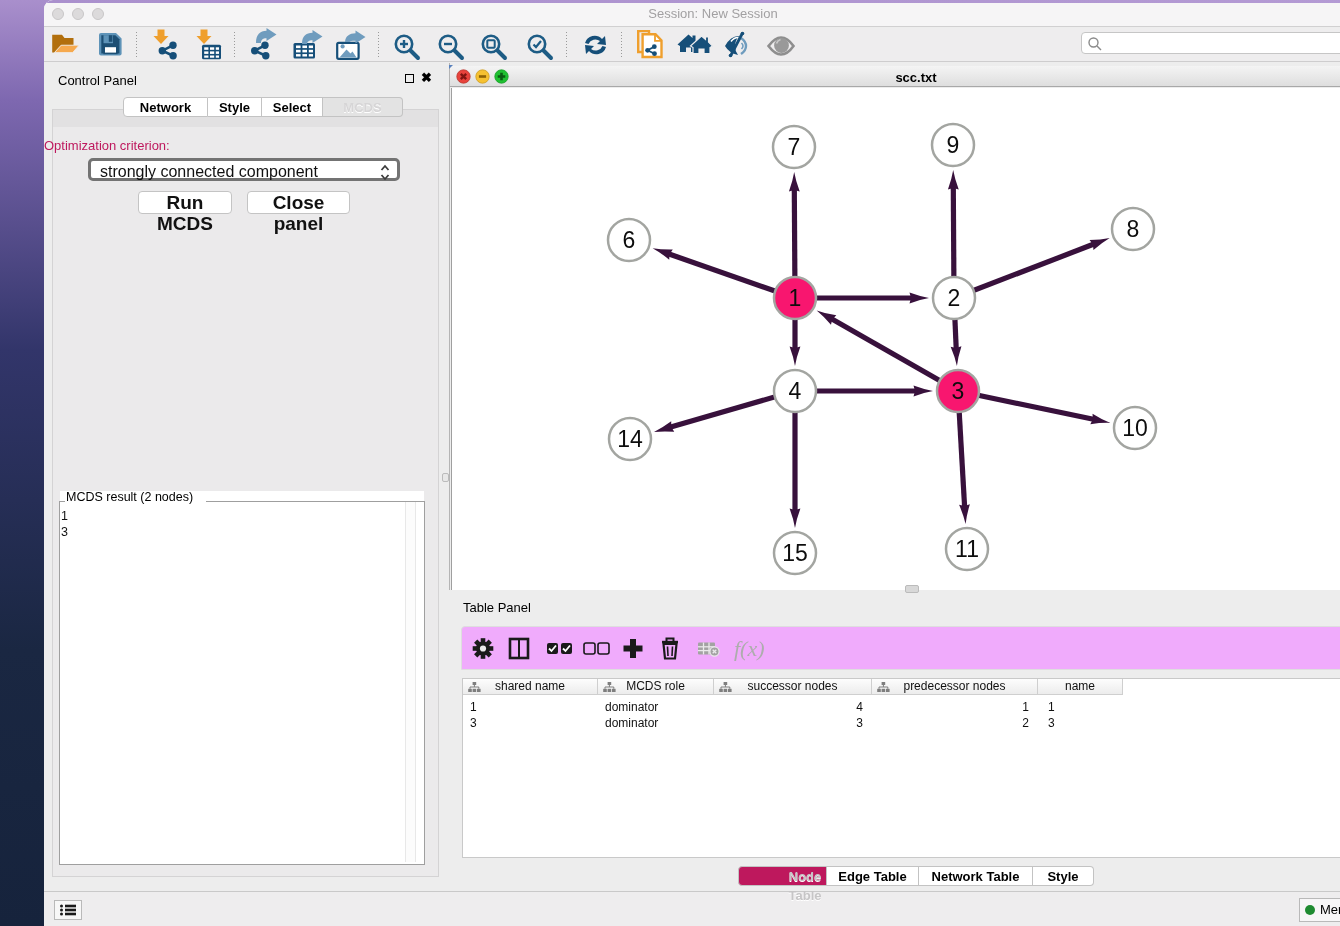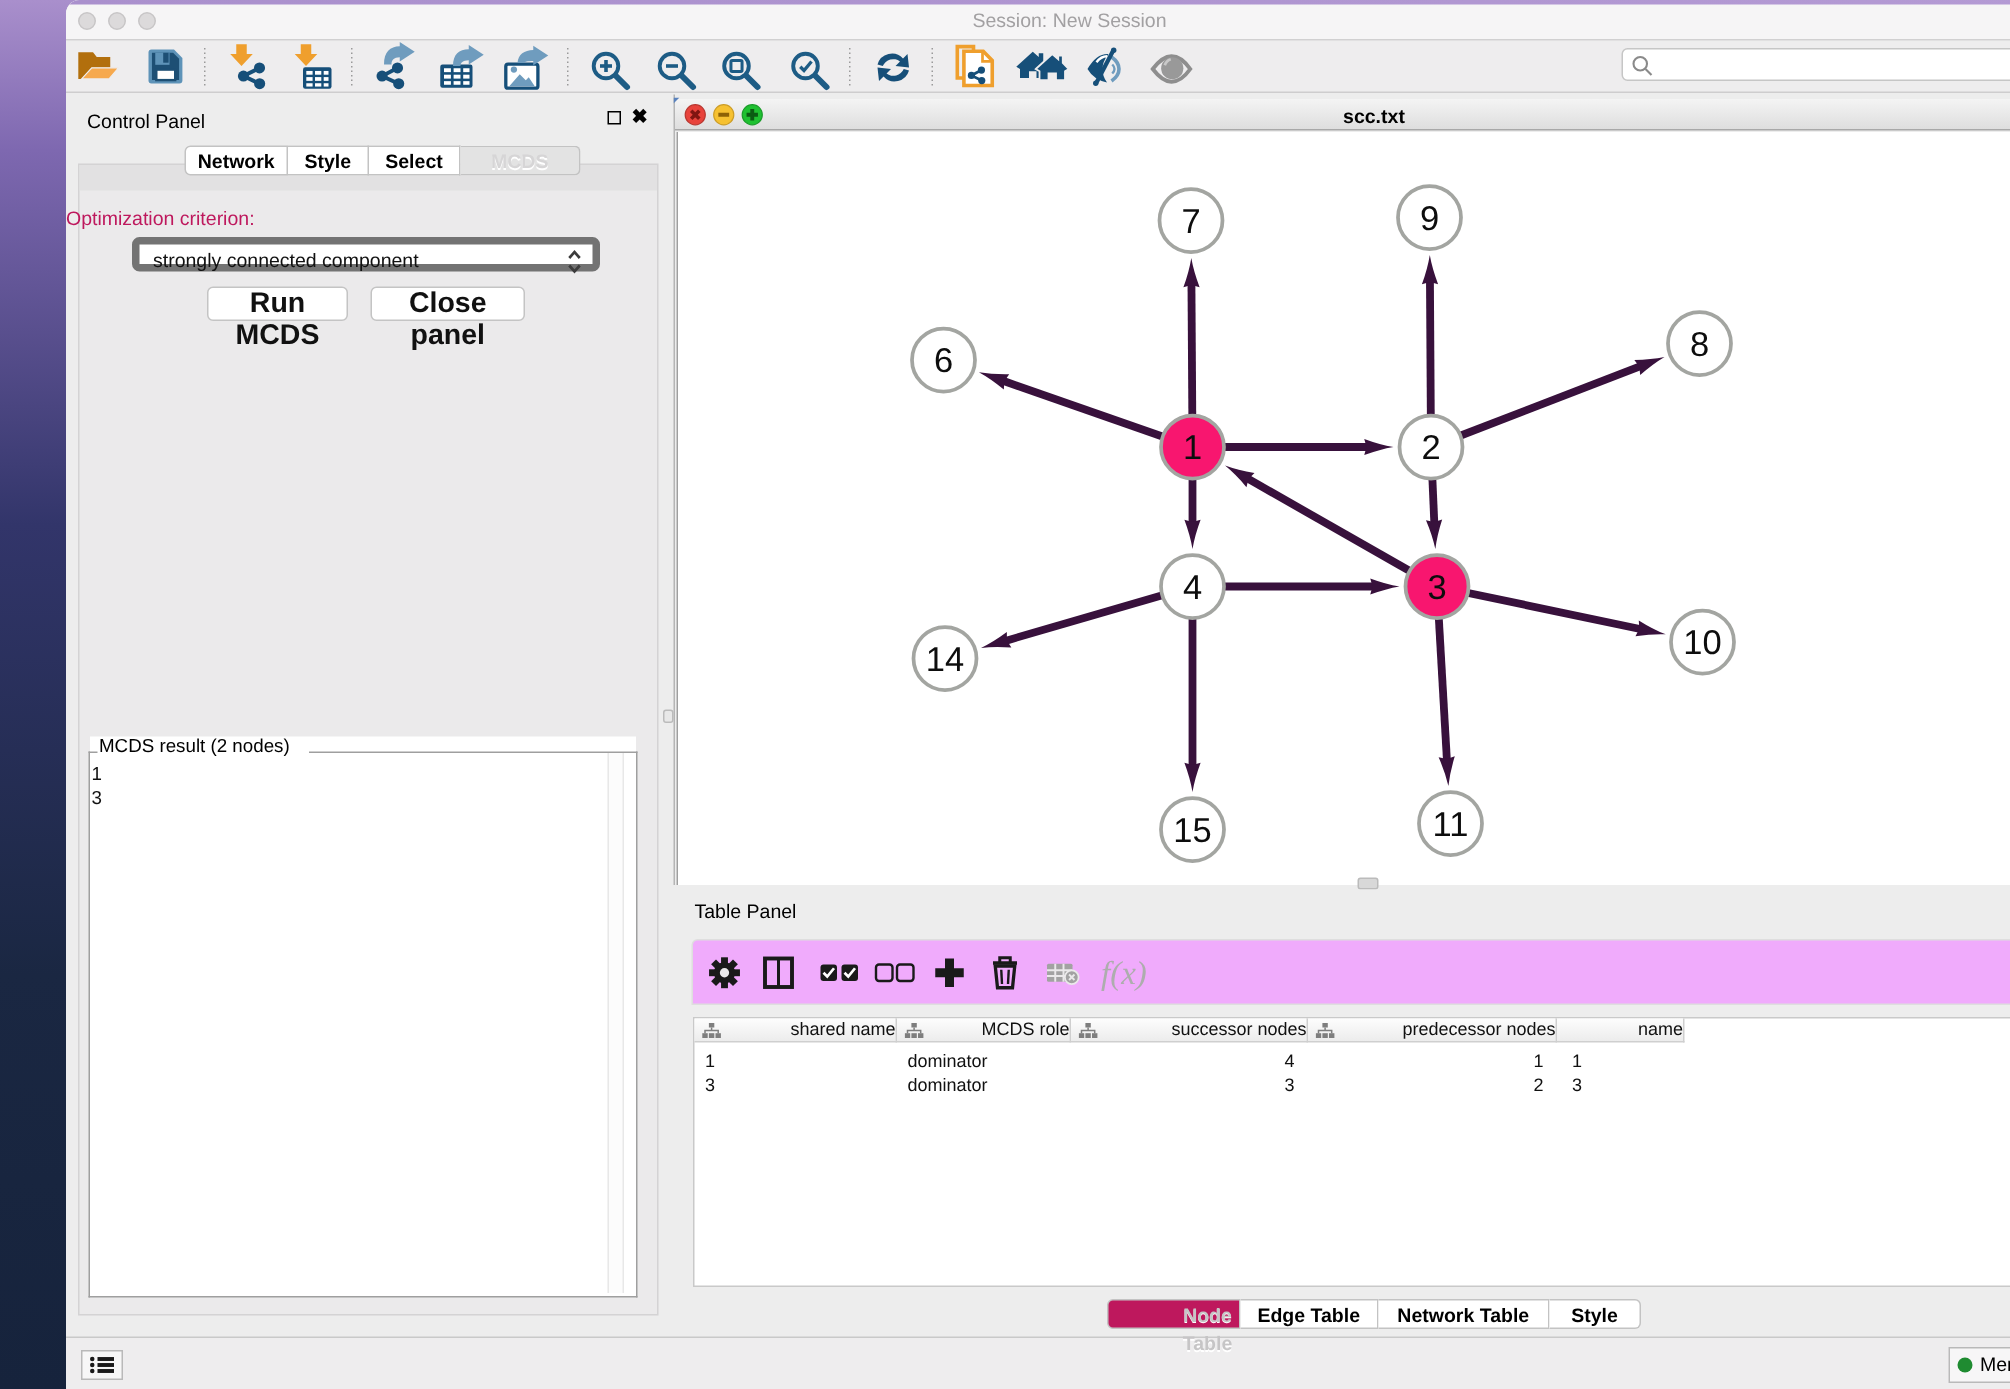--- a/index.html
+++ b/index.html
@@ -21,41 +21,41 @@
 .mini-x { position:absolute; font-size:13px; font-weight:bold; color:#000; }
 .tabs { position:absolute; display:flex; font-size:13px; font-weight:bold; z-index:5; }
 .tab { background:#fff; border:1px solid #c3c3c3; border-left:none; height:20px; line-height:19px; text-align:center; color:#000; }
 .tab.first { border-left:1px solid #c3c3c3; border-radius:4px 0 0 4px; }
 .tab.sel { background:#e3e3e3; color:#d6d5d6; text-shadow:0 1px 0 #fff; border-radius:0 4px 4px 0; }
 .tab.last { border-radius:0 4px 4px 0; }
 .tab.sel2 { background:#be185d; color:#c6c5c6; text-shadow:0 1px 0 #fff;padding-left:45px; }
 .hico { position:absolute; left:5px; top:3px; }
 #cpbody { position:absolute; left:8px; top:46px; width:387px; height:768px; background:#ebeaeb; border:1px solid #d4d3d4; }
 #optlabel { position:absolute; left:0; top:75px; width:403px; font-size:13px; color:#be185d; }
-#combo { position:absolute; left:44px; top:95px; width:312px; height:23px; background:#fff; border:5px solid #737373; border-radius:5px; font-size:13px; line-height:21px; padding-left:9px; color:#111; }
+#combo { position:absolute; left:44px; top:95px; width:312px; height:23px; background:#fff; border:3px solid #737373; border-radius:5px; font-size:16px; line-height:21px; padding-left:9px; color:#111; }
 .btn { position:absolute; height:23px; background:#fff; border:1px solid #c4c4c4; border-radius:4px; font-size:19px; font-weight:bold; color:#111; text-align:center; line-height:21px; }
 #fieldwhite { position:absolute; left:16px; top:428px; width:364px; height:373px; background:#fff; }
 .fsline { position:absolute; background:#9f9f9f; }
 #fslabel { position:absolute; left:22px; top:427px; font-size:12.5px; color:#000; }
 #fstext { position:absolute; left:17px; top:446px; width:340px; font-size:12.5px; color:#111; line-height:15.5px; }
 #fsscroll { position:absolute; left:361px; top:439px; width:11px; height:360px; background:#fcfcfc; border-left:1px solid #e8e8e8; border-right:1px solid #e8e8e8; }
 #vsplit-line { position:absolute; left:405px; top:63px; width:1px; height:527px; background:#b5b5b5; }
 #vgrip { position:absolute; left:398px; top:473px; width:7px; height:9px; background:#e8e8e8; border:1px solid #bbb; border-radius:2px; }
 
 #netwin { position:absolute; left:406px; top:63px; width:932px; height:527px; }
 #nettitle { position:absolute; left:0; top:3px; width:932px; height:21px; background:linear-gradient(#f4f4f4,#dedede); border-bottom:1px solid #a8a8a8; }
 #netname { position:absolute; left:0; top:4px; width:932px; text-align:center; font-size:13px; font-weight:bold; color:#000; }
 #canvas { position:absolute; left:1px; top:25px; width:931px; height:502px; background:#fff; border-left:1px solid #9f9f9f; }
 #hgrip { position:absolute; left:861px; top:585px; width:14px; height:8px; background:#d8d8d8; border:1px solid #bbb; border-radius:2px; }
 
 #tpanel { position:absolute; left:406px; top:593px; width:934px; height:298px; background:#ededed; }
 #tphead { position:absolute; left:13px; top:7px; font-size:13px; color:#000; }
 #ttoolbar { position:absolute; left:11px; top:33px; width:910px; height:44px; background:#f0abfc; border:1px solid #dedede; border-radius:4px 4px 0 0; }
 #tgrid { position:absolute; left:12px; top:85px; width:909px; height:180px; background:#fff; border:1px solid #c9c9c9; }
-.throw { position:absolute; top:0; height:16px; background:linear-gradient(#fdfdfd,#ececec); border-right:1px solid #cfcfcf; border-bottom:1px solid #cfcfcf; font-size:12px; color:#111; text-align:right; line-height:15px; }
+.throw { position:absolute; top:0; height:16px; background:linear-gradient(#fdfdfd,#ececec); border-right:1px solid #cfcfcf; border-bottom:1px solid #cfcfcf; font-size:12px; color:#111; text-align:center; line-height:15px; }
 .trow { position:absolute; font-size:12px; color:#111; height:16px; line-height:16px; }
 
 #statusbar { position:absolute; left:0; top:891px; width:1338px; height:35px; background:#eeedee; border-top:1px solid #c9c9c9; }
 #listbtn { position:absolute; left:10px; top:8px; width:28px; height:20px; background:#f7f7f7; border:1px solid #b9b9b9; }
 #membtn { position:absolute; left:1255px; top:6px; width:74px; height:24px; background:#f7f6f7; border:1px solid #b9b9b9; font-size:13px; color:#000; text-align:center; line-height:22px; }
 </style>
 </head>
 <body>
 <div id="desktop"></div>
 <div id="win">
@@ -217,21 +217,21 @@
         <circle cx="6.5" cy="6.5" r="4.5" fill="none" stroke="#8a8a8a" stroke-width="1.4"></circle>
         <line x1="10" y1="10" x2="14" y2="14" stroke="#8a8a8a" stroke-width="1.4"></line>
       </svg>
     </div>
   </div>
   <div id="cpanel">
     <div id="cphead">Control Panel</div>
     <div class="mini-sq" style="left:361px; top:11px"></div>
     <div class="mini-x" style="left:377px; top:7px">✖</div>
     <div class="tabs" style="left:79px; top:34px;">
-      <div class="tab first" style="width:69px">Network</div>
+      <div class="tab first" style="width:85px">Network</div>
       <div class="tab" style="width:54px">Style</div>
       <div class="tab" style="width:61px">Select</div>
       <div class="tab sel" style="width:80px">MCDS</div>
     </div>
     <div id="cpbody"></div>
       <div style="position:absolute;left:9px;top:47px;width:385px;height:17px;background:#e2e1e2"></div>
     <div id="optlabel">Optimization criterion:</div>
     <div id="combo">strongly connected component
       <svg width="12" height="17" style="position:absolute;right:6px;top:3px">
         <path d="M2.5 6 L6 2 L9.5 6" fill="none" stroke="#3c3c3c" stroke-width="1.8"></path>

